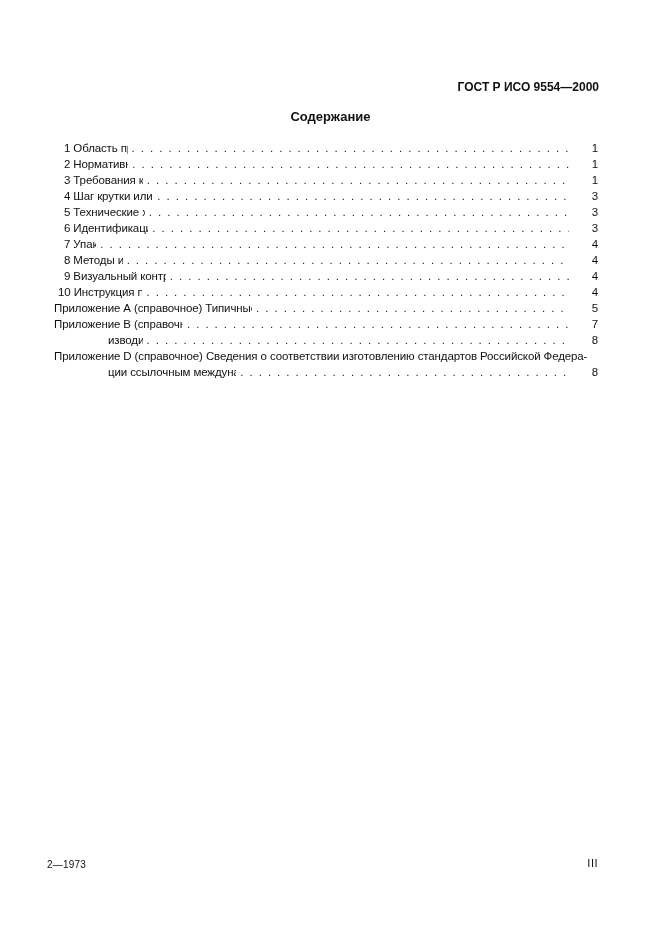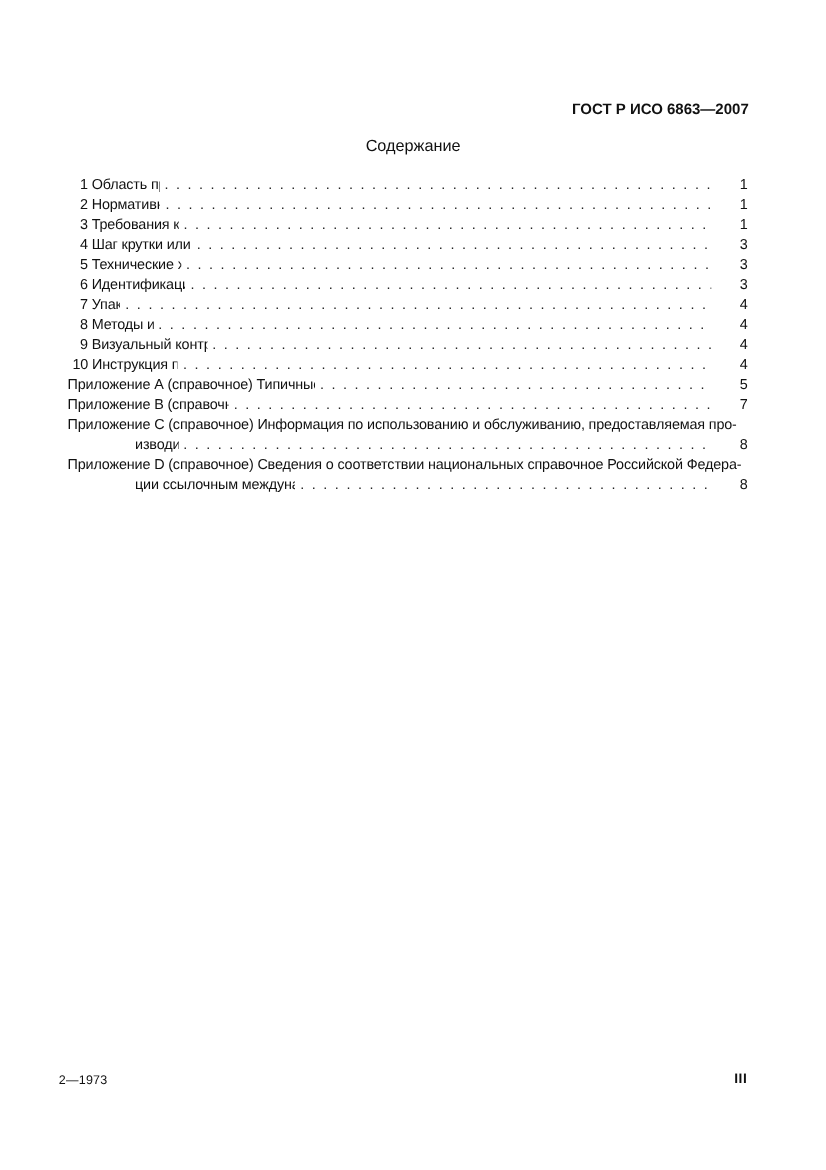--- a/index.html
+++ b/index.html
@@ -12,21 +12,21 @@
     overflow:hidden;
   }
   .page{position:absolute;inset:0;background:#fff;}
   .header-standard{
     position:absolute;top:80px;right:62px;
     font-size:12px;font-weight:bold;letter-spacing:0;
     white-space:nowrap;
   }
   .doc-title{
     position:absolute;top:109px;left:0;width:100%;
-    text-align:center;font-size:13px;font-weight:normal;
+    text-align:center;font-size:13px;font-weight:bold;
   }
   .toc{
     position:absolute;top:140px;left:54px;width:544px;
     font-size:11.5px;letter-spacing:-0.12px;
   }
   .toc-row{
     display:flex;align-items:baseline;
     line-height:16px;height:16px;
     white-space:nowrap;
   }
@@ -40,29 +40,29 @@
   }
   .pagenum{
     flex:0 0 24px;text-align:right;
   }
   .footer-left{
     position:absolute;left:47px;top:859px;
     font-size:10px;letter-spacing:0.2px;
   }
   .footer-right{
     position:absolute;right:63px;top:857px;
-    font-size:11px;font-weight:bold;letter-spacing:0.5px;
+    font-size:11px;font-weight:normal;letter-spacing:0.5px;
   }
 </style>
 </head>
 <body>
 
 <div class="page">
 
-  <div class="header-standard">ГОСТ Р ИСО 6863—2007</div>
+  <div class="header-standard">ГОСТ Р ИСО 9554—2000</div>
 
   <div class="doc-title">Содержание</div>
 
   <div class="toc">
       <div class="toc-row">
         <span class="toc-label ind-1">1 Область применения</span>
         <span class="dots">.&nbsp;&nbsp;.&nbsp;&nbsp;.&nbsp;&nbsp;.&nbsp;&nbsp;.&nbsp;&nbsp;.&nbsp;&nbsp;.&nbsp;&nbsp;.&nbsp;&nbsp;.&nbsp;&nbsp;.&nbsp;&nbsp;.&nbsp;&nbsp;.&nbsp;&nbsp;.&nbsp;&nbsp;.&nbsp;&nbsp;.&nbsp;&nbsp;.&nbsp;&nbsp;.&nbsp;&nbsp;.&nbsp;&nbsp;.&nbsp;&nbsp;.&nbsp;&nbsp;.&nbsp;&nbsp;.&nbsp;&nbsp;.&nbsp;&nbsp;.&nbsp;&nbsp;.&nbsp;&nbsp;.&nbsp;&nbsp;.&nbsp;&nbsp;.&nbsp;&nbsp;.&nbsp;&nbsp;.&nbsp;&nbsp;.&nbsp;&nbsp;.&nbsp;&nbsp;.&nbsp;&nbsp;.&nbsp;&nbsp;.&nbsp;&nbsp;.&nbsp;&nbsp;.&nbsp;&nbsp;.&nbsp;&nbsp;.&nbsp;&nbsp;.&nbsp;&nbsp;.&nbsp;&nbsp;.&nbsp;&nbsp;.&nbsp;&nbsp;.&nbsp;&nbsp;.&nbsp;&nbsp;.&nbsp;&nbsp;.&nbsp;&nbsp;.&nbsp;&nbsp;.&nbsp;&nbsp;.&nbsp;&nbsp;.&nbsp;&nbsp;.&nbsp;&nbsp;.&nbsp;&nbsp;.&nbsp;&nbsp;.&nbsp;&nbsp;.&nbsp;&nbsp;.&nbsp;&nbsp;.&nbsp;&nbsp;.&nbsp;&nbsp;.&nbsp;&nbsp;.&nbsp;&nbsp;.&nbsp;&nbsp;.&nbsp;&nbsp;.&nbsp;&nbsp;.&nbsp;&nbsp;.&nbsp;&nbsp;.&nbsp;&nbsp;.&nbsp;&nbsp;.&nbsp;&nbsp;.&nbsp;&nbsp;.&nbsp;&nbsp;.&nbsp;&nbsp;.&nbsp;&nbsp;.&nbsp;&nbsp;.&nbsp;&nbsp;.&nbsp;&nbsp;.&nbsp;&nbsp;.&nbsp;&nbsp;.&nbsp;&nbsp;.&nbsp;&nbsp;.&nbsp;&nbsp;.&nbsp;&nbsp;.&nbsp;&nbsp;.&nbsp;&nbsp;.&nbsp;&nbsp;.&nbsp;&nbsp;.&nbsp;&nbsp;.&nbsp;&nbsp;.&nbsp;&nbsp;.&nbsp;&nbsp;</span>
         <span class="pagenum">1</span>
       </div>
       <div class="toc-row">
@@ -114,29 +114,26 @@
         <span class="toc-label">Приложение А (справочное) Типичные характеристики нитей из химических и натуральных волокон</span>
         <span class="dots">.&nbsp;&nbsp;.&nbsp;&nbsp;.&nbsp;&nbsp;.&nbsp;&nbsp;.&nbsp;&nbsp;.&nbsp;&nbsp;.&nbsp;&nbsp;.&nbsp;&nbsp;.&nbsp;&nbsp;.&nbsp;&nbsp;.&nbsp;&nbsp;.&nbsp;&nbsp;.&nbsp;&nbsp;.&nbsp;&nbsp;.&nbsp;&nbsp;.&nbsp;&nbsp;.&nbsp;&nbsp;.&nbsp;&nbsp;.&nbsp;&nbsp;.&nbsp;&nbsp;.&nbsp;&nbsp;.&nbsp;&nbsp;.&nbsp;&nbsp;.&nbsp;&nbsp;.&nbsp;&nbsp;.&nbsp;&nbsp;.&nbsp;&nbsp;.&nbsp;&nbsp;.&nbsp;&nbsp;.&nbsp;&nbsp;.&nbsp;&nbsp;.&nbsp;&nbsp;.&nbsp;&nbsp;.&nbsp;&nbsp;.&nbsp;&nbsp;.&nbsp;&nbsp;.&nbsp;&nbsp;.&nbsp;&nbsp;.&nbsp;&nbsp;.&nbsp;&nbsp;.&nbsp;&nbsp;.&nbsp;&nbsp;.&nbsp;&nbsp;.&nbsp;&nbsp;.&nbsp;&nbsp;.&nbsp;&nbsp;.&nbsp;&nbsp;.&nbsp;&nbsp;.&nbsp;&nbsp;.&nbsp;&nbsp;.&nbsp;&nbsp;.&nbsp;&nbsp;.&nbsp;&nbsp;.&nbsp;&nbsp;.&nbsp;&nbsp;.&nbsp;&nbsp;.&nbsp;&nbsp;.&nbsp;&nbsp;.&nbsp;&nbsp;.&nbsp;&nbsp;.&nbsp;&nbsp;.&nbsp;&nbsp;.&nbsp;&nbsp;.&nbsp;&nbsp;.&nbsp;&nbsp;.&nbsp;&nbsp;.&nbsp;&nbsp;.&nbsp;&nbsp;.&nbsp;&nbsp;.&nbsp;&nbsp;.&nbsp;&nbsp;.&nbsp;&nbsp;.&nbsp;&nbsp;.&nbsp;&nbsp;.&nbsp;&nbsp;.&nbsp;&nbsp;.&nbsp;&nbsp;.&nbsp;&nbsp;.&nbsp;&nbsp;.&nbsp;&nbsp;.&nbsp;&nbsp;.&nbsp;&nbsp;.&nbsp;&nbsp;.&nbsp;&nbsp;.&nbsp;&nbsp;.&nbsp;&nbsp;.&nbsp;&nbsp;.&nbsp;&nbsp;.&nbsp;&nbsp;.&nbsp;&nbsp;</span>
         <span class="pagenum">5</span>
       </div>
       <div class="toc-row">
         <span class="toc-label">Приложение В (справочное) Характеристики пороков</span>
         <span class="dots">.&nbsp;&nbsp;.&nbsp;&nbsp;.&nbsp;&nbsp;.&nbsp;&nbsp;.&nbsp;&nbsp;.&nbsp;&nbsp;.&nbsp;&nbsp;.&nbsp;&nbsp;.&nbsp;&nbsp;.&nbsp;&nbsp;.&nbsp;&nbsp;.&nbsp;&nbsp;.&nbsp;&nbsp;.&nbsp;&nbsp;.&nbsp;&nbsp;.&nbsp;&nbsp;.&nbsp;&nbsp;.&nbsp;&nbsp;.&nbsp;&nbsp;.&nbsp;&nbsp;.&nbsp;&nbsp;.&nbsp;&nbsp;.&nbsp;&nbsp;.&nbsp;&nbsp;.&nbsp;&nbsp;.&nbsp;&nbsp;.&nbsp;&nbsp;.&nbsp;&nbsp;.&nbsp;&nbsp;.&nbsp;&nbsp;.&nbsp;&nbsp;.&nbsp;&nbsp;.&nbsp;&nbsp;.&nbsp;&nbsp;.&nbsp;&nbsp;.&nbsp;&nbsp;.&nbsp;&nbsp;.&nbsp;&nbsp;.&nbsp;&nbsp;.&nbsp;&nbsp;.&nbsp;&nbsp;.&nbsp;&nbsp;.&nbsp;&nbsp;.&nbsp;&nbsp;.&nbsp;&nbsp;.&nbsp;&nbsp;.&nbsp;&nbsp;.&nbsp;&nbsp;.&nbsp;&nbsp;.&nbsp;&nbsp;.&nbsp;&nbsp;.&nbsp;&nbsp;.&nbsp;&nbsp;.&nbsp;&nbsp;.&nbsp;&nbsp;.&nbsp;&nbsp;.&nbsp;&nbsp;.&nbsp;&nbsp;.&nbsp;&nbsp;.&nbsp;&nbsp;.&nbsp;&nbsp;.&nbsp;&nbsp;.&nbsp;&nbsp;.&nbsp;&nbsp;.&nbsp;&nbsp;.&nbsp;&nbsp;.&nbsp;&nbsp;.&nbsp;&nbsp;.&nbsp;&nbsp;.&nbsp;&nbsp;.&nbsp;&nbsp;.&nbsp;&nbsp;.&nbsp;&nbsp;.&nbsp;&nbsp;.&nbsp;&nbsp;.&nbsp;&nbsp;.&nbsp;&nbsp;.&nbsp;&nbsp;.&nbsp;&nbsp;.&nbsp;&nbsp;.&nbsp;&nbsp;.&nbsp;&nbsp;.&nbsp;&nbsp;.&nbsp;&nbsp;.&nbsp;&nbsp;.&nbsp;&nbsp;.&nbsp;&nbsp;.&nbsp;&nbsp;.&nbsp;&nbsp;.&nbsp;&nbsp;</span>
         <span class="pagenum">7</span>
       </div>
       <div class="toc-row">
-        <span class="toc-label">Приложение С (справочное) Информация по использованию и обслуживанию, предоставляемая про-</span>
-      </div>
-      <div class="toc-row">
         <span class="toc-label cont">изводителем</span>
         <span class="dots">.&nbsp;&nbsp;.&nbsp;&nbsp;.&nbsp;&nbsp;.&nbsp;&nbsp;.&nbsp;&nbsp;.&nbsp;&nbsp;.&nbsp;&nbsp;.&nbsp;&nbsp;.&nbsp;&nbsp;.&nbsp;&nbsp;.&nbsp;&nbsp;.&nbsp;&nbsp;.&nbsp;&nbsp;.&nbsp;&nbsp;.&nbsp;&nbsp;.&nbsp;&nbsp;.&nbsp;&nbsp;.&nbsp;&nbsp;.&nbsp;&nbsp;.&nbsp;&nbsp;.&nbsp;&nbsp;.&nbsp;&nbsp;.&nbsp;&nbsp;.&nbsp;&nbsp;.&nbsp;&nbsp;.&nbsp;&nbsp;.&nbsp;&nbsp;.&nbsp;&nbsp;.&nbsp;&nbsp;.&nbsp;&nbsp;.&nbsp;&nbsp;.&nbsp;&nbsp;.&nbsp;&nbsp;.&nbsp;&nbsp;.&nbsp;&nbsp;.&nbsp;&nbsp;.&nbsp;&nbsp;.&nbsp;&nbsp;.&nbsp;&nbsp;.&nbsp;&nbsp;.&nbsp;&nbsp;.&nbsp;&nbsp;.&nbsp;&nbsp;.&nbsp;&nbsp;.&nbsp;&nbsp;.&nbsp;&nbsp;.&nbsp;&nbsp;.&nbsp;&nbsp;.&nbsp;&nbsp;.&nbsp;&nbsp;.&nbsp;&nbsp;.&nbsp;&nbsp;.&nbsp;&nbsp;.&nbsp;&nbsp;.&nbsp;&nbsp;.&nbsp;&nbsp;.&nbsp;&nbsp;.&nbsp;&nbsp;.&nbsp;&nbsp;.&nbsp;&nbsp;.&nbsp;&nbsp;.&nbsp;&nbsp;.&nbsp;&nbsp;.&nbsp;&nbsp;.&nbsp;&nbsp;.&nbsp;&nbsp;.&nbsp;&nbsp;.&nbsp;&nbsp;.&nbsp;&nbsp;.&nbsp;&nbsp;.&nbsp;&nbsp;.&nbsp;&nbsp;.&nbsp;&nbsp;.&nbsp;&nbsp;.&nbsp;&nbsp;.&nbsp;&nbsp;.&nbsp;&nbsp;.&nbsp;&nbsp;.&nbsp;&nbsp;.&nbsp;&nbsp;.&nbsp;&nbsp;.&nbsp;&nbsp;.&nbsp;&nbsp;.&nbsp;&nbsp;.&nbsp;&nbsp;.&nbsp;&nbsp;.&nbsp;&nbsp;.&nbsp;&nbsp;.&nbsp;&nbsp;.&nbsp;&nbsp;</span>
         <span class="pagenum">8</span>
       </div>
       <div class="toc-row">
-        <span class="toc-label">Приложение D (справочное) Сведения о соответствии национальных справочное Российской Федера-</span>
+        <span class="toc-label">Приложение D (справочное) Сведения о соответствии изготовлению стандартов Российской Федера-</span>
       </div>
       <div class="toc-row">
         <span class="toc-label cont">ции ссылочным международным (региональным) стандартам</span>
         <span class="dots">.&nbsp;&nbsp;.&nbsp;&nbsp;.&nbsp;&nbsp;.&nbsp;&nbsp;.&nbsp;&nbsp;.&nbsp;&nbsp;.&nbsp;&nbsp;.&nbsp;&nbsp;.&nbsp;&nbsp;.&nbsp;&nbsp;.&nbsp;&nbsp;.&nbsp;&nbsp;.&nbsp;&nbsp;.&nbsp;&nbsp;.&nbsp;&nbsp;.&nbsp;&nbsp;.&nbsp;&nbsp;.&nbsp;&nbsp;.&nbsp;&nbsp;.&nbsp;&nbsp;.&nbsp;&nbsp;.&nbsp;&nbsp;.&nbsp;&nbsp;.&nbsp;&nbsp;.&nbsp;&nbsp;.&nbsp;&nbsp;.&nbsp;&nbsp;.&nbsp;&nbsp;.&nbsp;&nbsp;.&nbsp;&nbsp;.&nbsp;&nbsp;.&nbsp;&nbsp;.&nbsp;&nbsp;.&nbsp;&nbsp;.&nbsp;&nbsp;.&nbsp;&nbsp;.&nbsp;&nbsp;.&nbsp;&nbsp;.&nbsp;&nbsp;.&nbsp;&nbsp;.&nbsp;&nbsp;.&nbsp;&nbsp;.&nbsp;&nbsp;.&nbsp;&nbsp;.&nbsp;&nbsp;.&nbsp;&nbsp;.&nbsp;&nbsp;.&nbsp;&nbsp;.&nbsp;&nbsp;.&nbsp;&nbsp;.&nbsp;&nbsp;.&nbsp;&nbsp;.&nbsp;&nbsp;.&nbsp;&nbsp;.&nbsp;&nbsp;.&nbsp;&nbsp;.&nbsp;&nbsp;.&nbsp;&nbsp;.&nbsp;&nbsp;.&nbsp;&nbsp;.&nbsp;&nbsp;.&nbsp;&nbsp;.&nbsp;&nbsp;.&nbsp;&nbsp;.&nbsp;&nbsp;.&nbsp;&nbsp;.&nbsp;&nbsp;.&nbsp;&nbsp;.&nbsp;&nbsp;.&nbsp;&nbsp;.&nbsp;&nbsp;.&nbsp;&nbsp;.&nbsp;&nbsp;.&nbsp;&nbsp;.&nbsp;&nbsp;.&nbsp;&nbsp;.&nbsp;&nbsp;.&nbsp;&nbsp;.&nbsp;&nbsp;.&nbsp;&nbsp;.&nbsp;&nbsp;.&nbsp;&nbsp;.&nbsp;&nbsp;.&nbsp;&nbsp;.&nbsp;&nbsp;.&nbsp;&nbsp;.&nbsp;&nbsp;.&nbsp;&nbsp;.&nbsp;&nbsp;.&nbsp;&nbsp;</span>
         <span class="pagenum">8</span>
       </div>
     </div>
 
   <div class="footer-left">2—1973</div>
 

